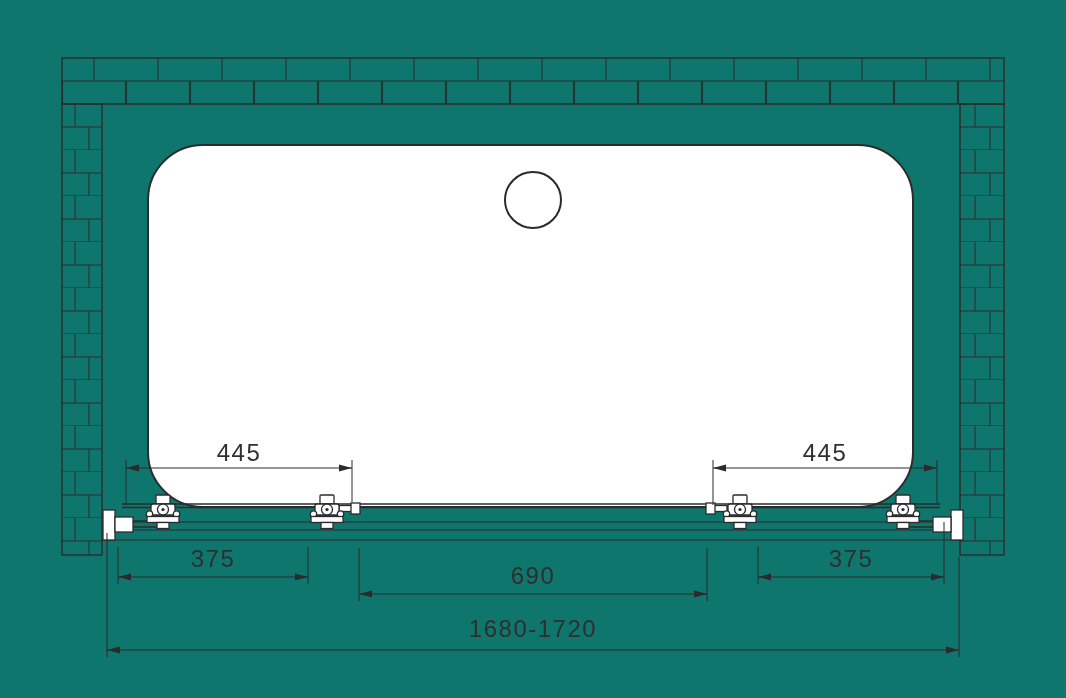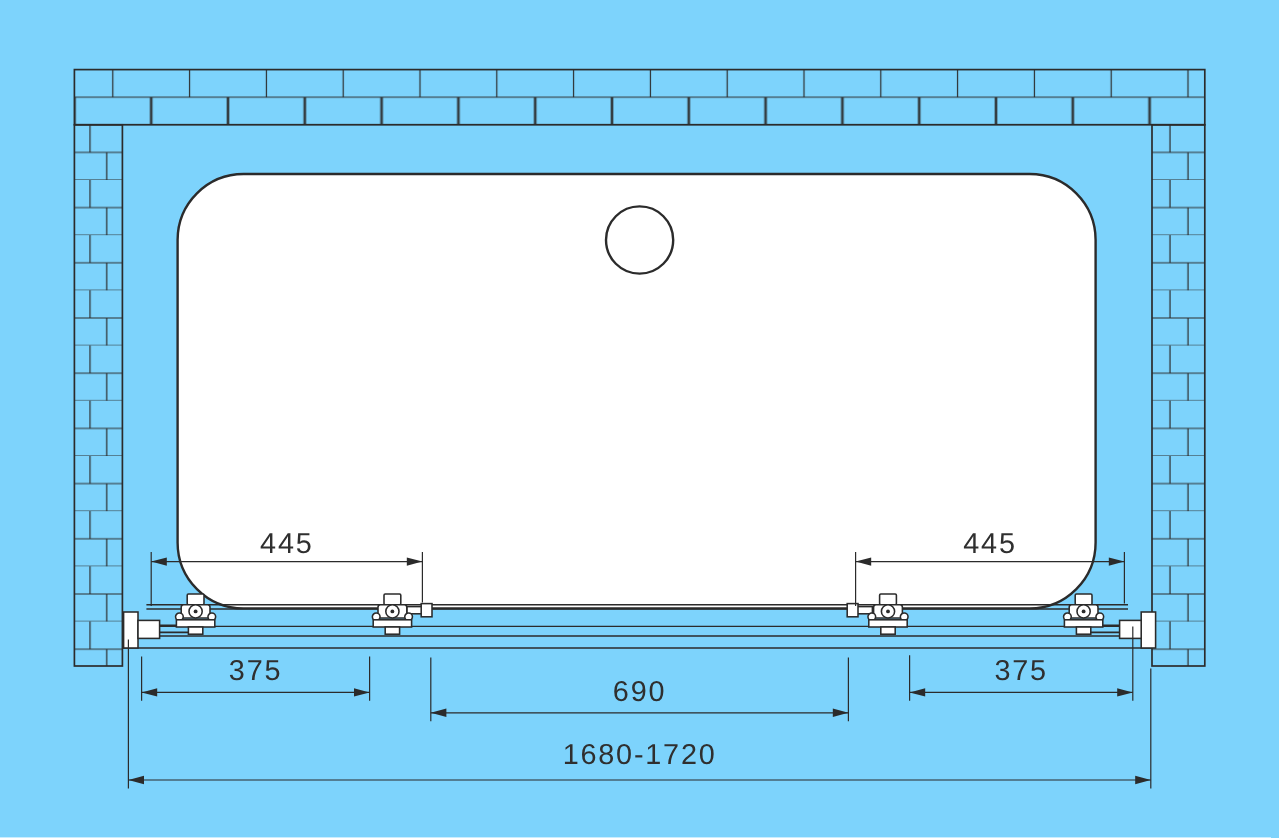--- a/index.html
+++ b/index.html
@@ -1,19 +1,19 @@
 <!DOCTYPE html>
 <html><head>
 <meta charset="utf-8">
 <style>
   html,body{margin:0;padding:0;background:#ffffff;}
   .stage{
     position:relative;
     width:1066px;height:698px;
-    background:#7dd3fc;
+    background:#0f766e;
     font-family:"Liberation Sans", sans-serif;
     overflow:hidden;
   }
   svg{display:block;}
   .dim-text{
     font-family:"Liberation Sans", sans-serif;
     font-size:24px;
     letter-spacing:1.5px;
     fill:#2f2f2f;
   }

